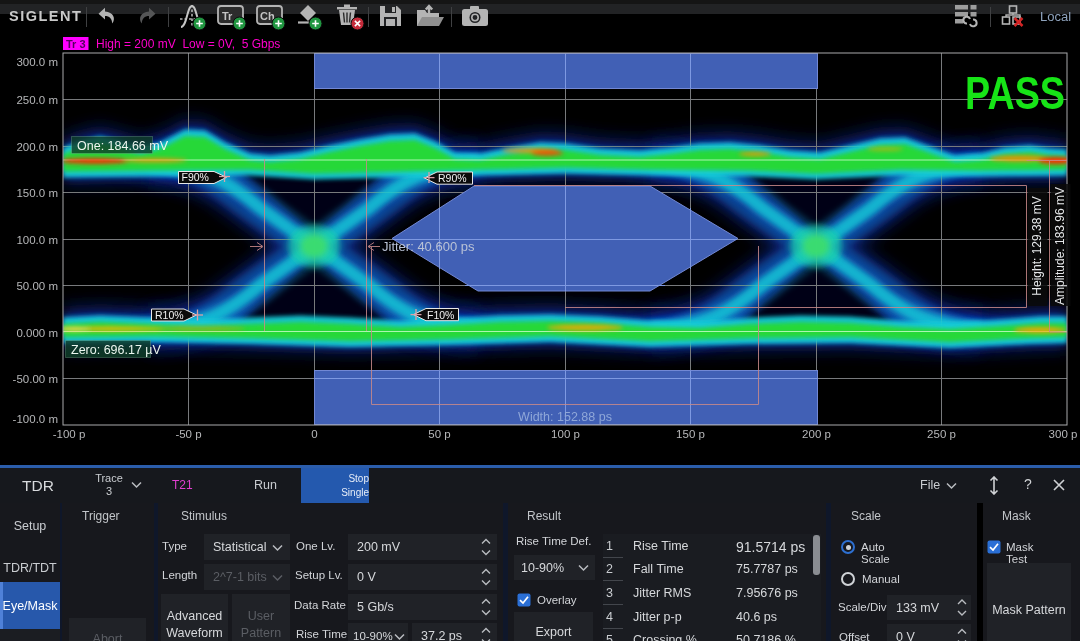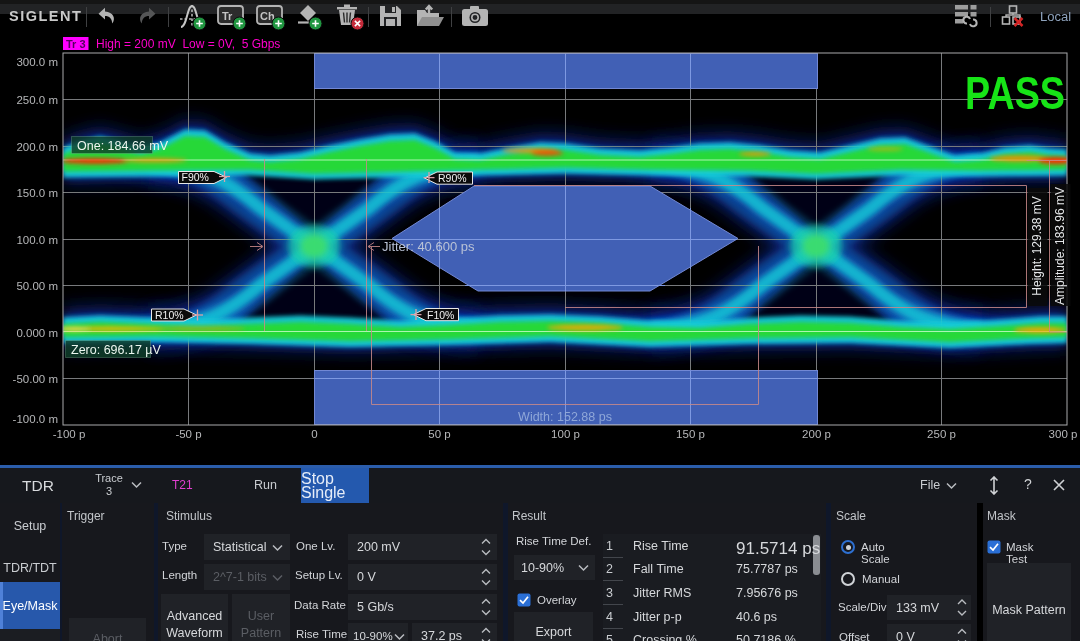--- a/index.html
+++ b/index.html
@@ -5,21 +5,21 @@
   html,body{margin:0;padding:0;background:#000;}
   *{box-sizing:border-box;font-family:"Liberation Sans",sans-serif;}
   #app{position:relative;width:1080px;height:641px;background:#000;overflow:hidden;}
   .abs{position:absolute;}
   .txt{position:absolute;white-space:nowrap;}
   
   #toolbar{position:absolute;left:0;top:0;width:1080px;height:14px;background:#222325;}
   #toolbar .sep{position:absolute;top:7px;width:1px;height:20px;background:#3f4042;}
   
   .section{position:absolute;background:#17181d;}
-  .hdr{position:absolute;font-size:12px;color:#c2c5c9;}
+  .hdr{position:absolute;font-size:12px;color:#c2c5c9;margin-left:15px;}
   .btn{position:absolute;background:#202227;color:#d6d8db;font-size:12.5px;display:flex;align-items:center;justify-content:center;text-align:center;line-height:17px;}
   .inp{position:absolute;background:#202227;color:#d6d8db;font-size:12.5px;display:flex;align-items:center;padding-left:9px;}
   .lbl{position:absolute;font-size:11.5px;color:#d2d4d8;}
   .dim{color:#5b5e64;}
 </style>
 </head>
 <body>
 <div id="app">
 <svg class="abs" style="left:0;top:0" width="1080" height="641" viewBox="0 0 1080 641">
   <defs>
@@ -357,21 +357,21 @@
 <div id="panel" style="position:absolute;left:0;top:465px;width:904px;height:200px;background:#0f172a">
   <div class="abs" style="left:0;top:0;width:1080px;height:2.5px;background:#2b5dab"></div>
   <div class="abs" style="left:0;top:2.5px;width:1080px;height:35.5px;background:#16181d"></div>
   <div class="txt" style="left:22px;top:12px;font-size:15.5px;color:#d8dadd">TDR</div>
   <div class="txt" style="left:88px;top:7px;width:42px;text-align:center;font-size:11px;color:#c9ccd0;line-height:13px">Trace<br>3</div>
   <svg class="abs" style="left:131px;top:16px" width="11" height="8">
         <path d="M1,1.5 L5.5,6 L10,1.5" stroke="#b9bcc0" stroke-width="1.5" fill="none"></path>
       </svg>
   <div class="txt" style="left:172px;top:13px;font-size:12px;color:#e23fd0">T21</div>
   <div class="txt" style="left:254px;top:13px;font-size:12.5px;color:#c9ccd0">Run</div>
-  <div class="abs" style="left:301px;top:2.5px;width:68px;height:35.5px;background:#2459ae;color:#e6edf8;font-size:16px;text-align:left;line-height:14.5px;padding-top:4px">Stop<br>Single</div>
+  <div class="abs" style="left:301px;top:2.5px;width:68px;height:35.5px;background:#2459ae;color:#e6edf8;font-size:10px;text-align:right;line-height:14.5px;padding-top:4px">Stop<br>Single</div>
   <div class="txt" style="left:920px;top:13px;font-size:12.5px;color:#c9ccd0">File</div>
   <svg class="abs" style="left:946px;top:17px" width="11" height="8">
         <path d="M1,1.5 L5.5,6 L10,1.5" stroke="#b9bcc0" stroke-width="1.5" fill="none"></path>
       </svg>
   <svg class="abs" style="left:988px;top:11px" width="12" height="19">
         <path d="M6,1 L6,18 M2.5,4.5 L6,1 L9.5,4.5 M2.5,14.5 L6,18 L9.5,14.5" stroke="#d0d2d5" stroke-width="1.6" fill="none"></path>
       </svg>
   <div class="txt" style="left:1024px;top:11px;font-size:14px;color:#d0d2d5">?</div>
   <svg class="abs" style="left:1052px;top:13px" width="14" height="14">
         <path d="M2,2 L12,12 M12,2 L2,12" stroke="#d0d2d5" stroke-width="1.6"></path>
@@ -429,21 +429,21 @@
   <svg class="abs" style="left:517px;top:128px" width="14" height="14">
         <rect x="0.5" y="0.5" width="13" height="13" rx="2" fill="#2a6fd6"></rect>
         <path d="M3,7.2 L6,10 L11,3.8" stroke="#fff" stroke-width="1.7" fill="none"></path>
       </svg>
   <div class="lbl" style="left:537px;top:129px">Overlay</div>
   <div class="btn" style="left:514px;top:147px;width:79px;height:41px">Export</div>
   <div class="abs" style="left:603px;top:69px;width:218px;height:123px;background:#1a1c21"></div>
   <div class="abs" style="left:813px;top:70px;width:7px;height:40px;background:#8a8d92;border-radius:3px"></div>
   <div class="txt" style="left:606px;top:74px;font-size:12.5px;color:#c9ccd0">1</div>
   <div class="txt" style="left:633px;top:74px;font-size:12.5px;color:#d6d8db">Rise Time</div>
-  <div class="txt" style="left:736px;top:74px;font-size:17px;color:#d6d8db">91.5714 ps</div>
+  <div class="txt" style="left:736px;top:74px;font-size:14px;color:#d6d8db">91.5714 ps</div>
   <div class="txt" style="left:606px;top:97px;font-size:12.5px;color:#c9ccd0">2</div>
   <div class="txt" style="left:633px;top:97px;font-size:12.5px;color:#d6d8db">Fall Time</div>
   <div class="txt" style="left:736px;top:97px;font-size:12.5px;color:#d6d8db">75.7787 ps</div>
   <div class="txt" style="left:606px;top:121px;font-size:12.5px;color:#c9ccd0">3</div>
   <div class="txt" style="left:633px;top:121px;font-size:12.5px;color:#d6d8db">Jitter RMS</div>
   <div class="txt" style="left:736px;top:121px;font-size:12.5px;color:#d6d8db">7.95676 ps</div>
   <div class="txt" style="left:606px;top:145px;font-size:12.5px;color:#c9ccd0">4</div>
   <div class="txt" style="left:633px;top:145px;font-size:12.5px;color:#d6d8db">Jitter p-p</div>
   <div class="txt" style="left:736px;top:145px;font-size:12.5px;color:#d6d8db">40.6 ps</div>
   <div class="txt" style="left:606px;top:168px;font-size:12.5px;color:#c9ccd0">5</div>

